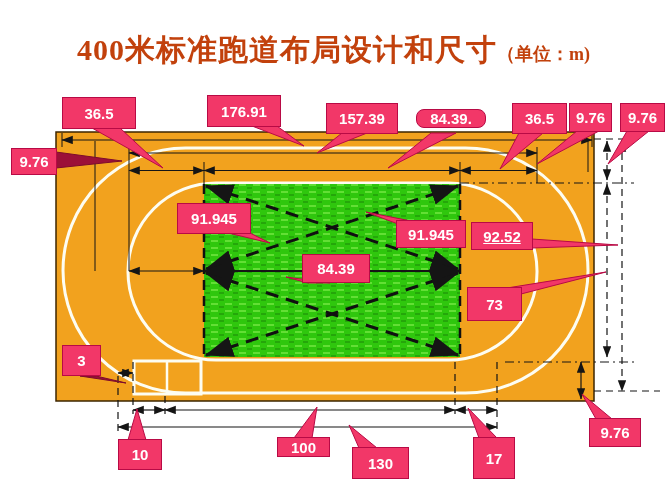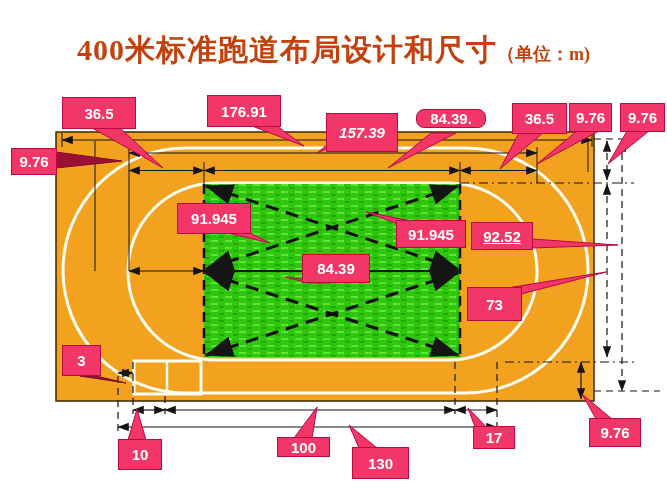--- a/index.html
+++ b/index.html
@@ -122,31 +122,31 @@
       <polygon class="tail" points="128,440 146,440 137,409"></polygon>
       <polygon class="tail" points="294,438 312,438 317,407"></polygon>
       <polygon class="tail" points="359,448 377,448 349,425"></polygon>
       <polygon class="tail" points="479,438 497,438 468,408"></polygon>
       <polygon class="tail" points="596,419 612,419 582,394"></polygon>
     </g>
   </svg>
 
   <div class="lbl" style="left:62px;top:97px;width:74px;height:32px;">36.5</div>
   <div class="lbl" style="left:207px;top:95px;width:74px;height:32px;">176.91</div>
-  <div class="lbl" style="left:326px;top:113px;width:72px;height:39px;font-style:italic;">157.39</div>
+  <div class="lbl" style="left:326px;top:103px;width:72px;height:31px;">157.39</div>
   <div class="lbl" style="left:416px;top:109px;width:70px;height:19px;border-radius:8px;">84.39.</div>
   <div class="lbl" style="left:512px;top:103px;width:55px;height:31px;">36.5</div>
   <div class="lbl" style="left:569px;top:103px;width:43px;height:29px;">9.76</div>
   <div class="lbl" style="left:620px;top:103px;width:45px;height:29px;">9.76</div>
   <div class="lbl" style="left:11px;top:148px;width:46px;height:27px;">9.76</div>
   <div class="lbl" style="left:177px;top:203px;width:74px;height:31px;">91.945</div>
   <div class="lbl" style="left:396px;top:220px;width:70px;height:28px;">91.945</div>
   <div class="lbl" style="left:471px;top:222px;width:62px;height:28px;text-decoration:underline;">92.52</div>
   <div class="lbl" style="left:302px;top:254px;width:68px;height:29px;text-align:right;">84.39</div>
   <div class="lbl" style="left:467px;top:287px;width:55px;height:34px;">73</div>
   <div class="lbl" style="left:62px;top:345px;width:39px;height:31px;">3</div>
   <div class="lbl" style="left:118px;top:439px;width:44px;height:31px;">10</div>
   <div class="lbl" style="left:277px;top:437px;width:53px;height:20px;">100</div>
   <div class="lbl" style="left:352px;top:447px;width:57px;height:32px;">130</div>
-  <div class="lbl" style="left:473px;top:426px;width:42px;height:23px;">17</div>
+  <div class="lbl" style="left:473px;top:437px;width:42px;height:42px;">17</div>
   <div class="lbl" style="left:589px;top:418px;width:52px;height:29px;">9.76</div>
 
 </div>
 
 </body></html>

